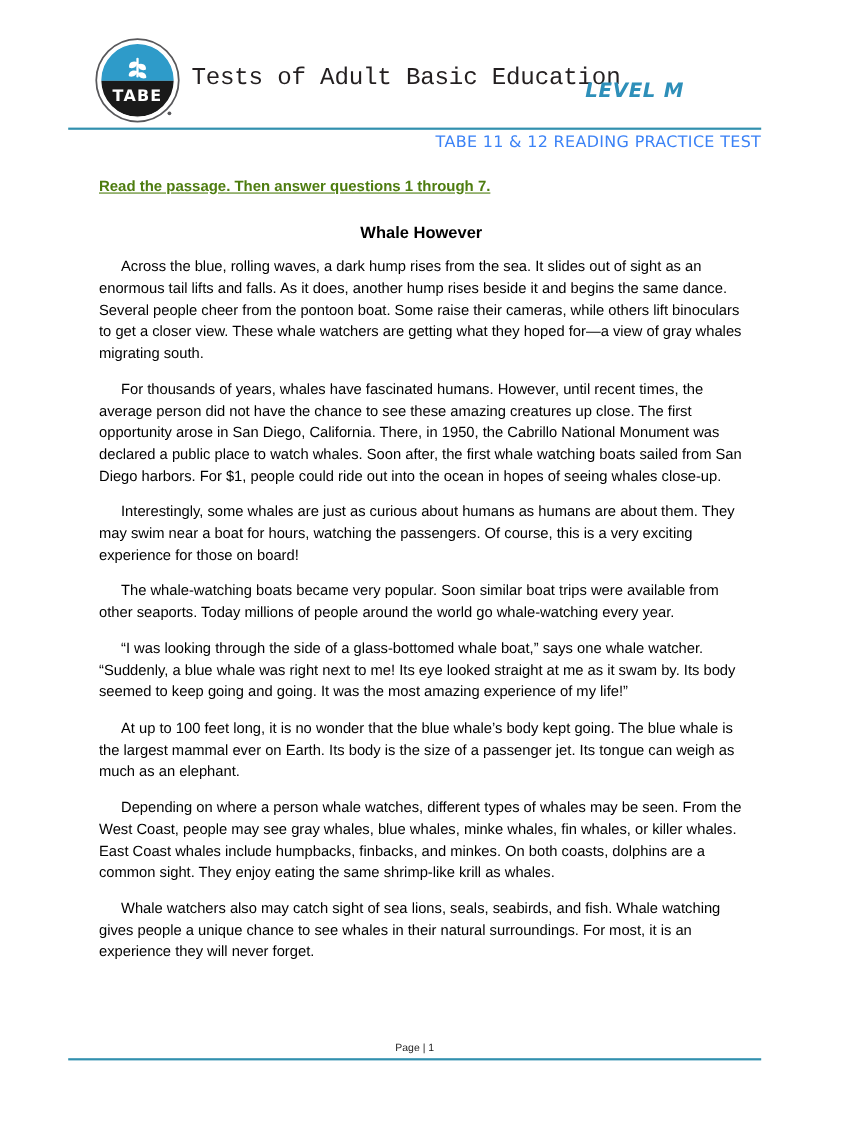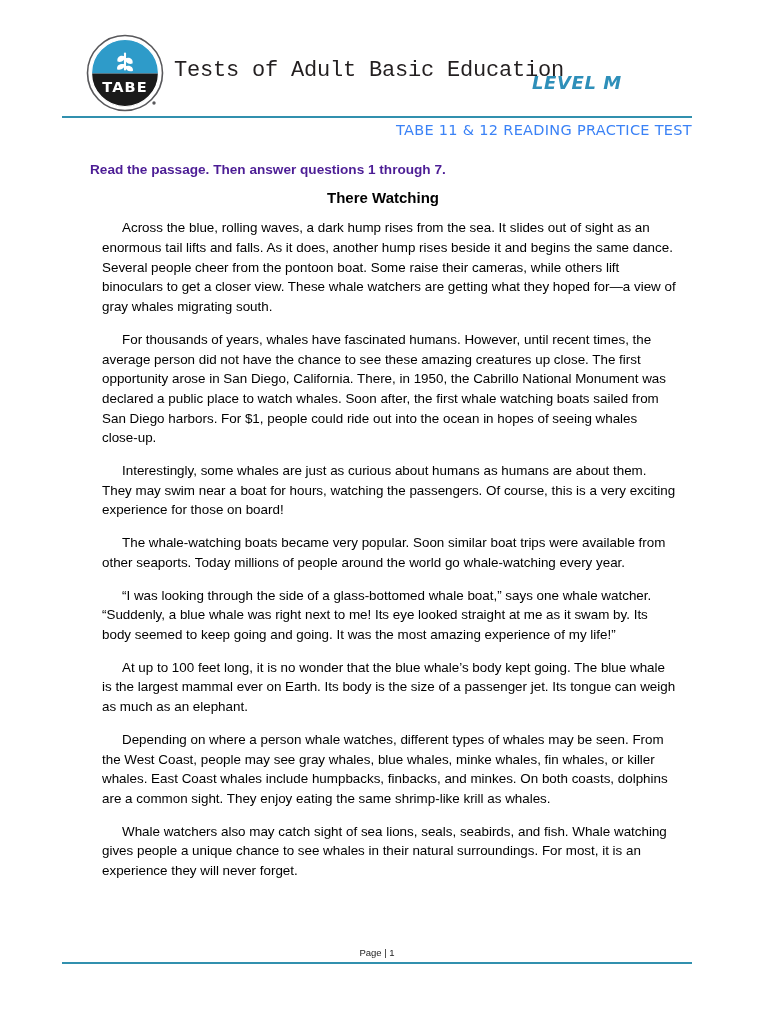--- a/index.html
+++ b/index.html
@@ -99,36 +99,37 @@
     position: absolute;
     left: 90px;
     top: 161px;
     width: 586px;
   }
 
   .instruction {
     font-size: 13.6px;
     font-weight: bold;
     line-height: 1.35;
-    margin: 0 0 10px 0;
-    color: #4c1d95;
+    margin: 0 0 24px 0;
+    color: #4d7c0f;
+    text-decoration: underline;
   }
 
   .passage-title {
     font-size: 15px;
     font-weight: bold;
     text-align: center;
     margin: 0 0 12px 0;
     color: #000;
   }
 
   .para {
     font-size: 13.4px;
     line-height: 1.47;
-    margin: 0 0 13px 12px;
+    margin: 0 0 13px 0;
     text-indent: 20px;
     text-align: left;
     color: #000;
   }
 
   
   .footer {
     position: absolute;
     left: 62px;
     top: 948px;
@@ -189,21 +190,21 @@
 
     <div class="header-rule"></div>
 
     <div class="header-subtitle">TABE 11 &amp; 12 READING PRACTICE TEST</div>
   </div>
 
   <div class="content">
 
     <p class="instruction">Read the passage. Then answer questions 1 through 7.</p>
 
-    <h2 class="passage-title">There Watching</h2>
+    <h2 class="passage-title">Whale However</h2>
 
     <p class="para">Across the blue, rolling waves, a dark hump rises from the sea. It slides out of sight as an enormous tail lifts and falls. As it does, another hump rises beside it and begins the same dance. Several people cheer from the pontoon boat. Some raise their cameras, while others lift binoculars to get a closer view. These whale watchers are getting what they hoped for—a view of gray whales migrating south.</p>
     <p class="para">For thousands of years, whales have fascinated humans. However, until recent times, the average person did not have the chance to see these amazing creatures up close. The first opportunity arose in San Diego, California. There, in 1950, the Cabrillo National Monument was declared a public place to watch whales. Soon after, the first whale watching boats sailed from San Diego harbors. For $1, people could ride out into the ocean in hopes of seeing whales close-up.</p>
     <p class="para">Interestingly, some whales are just as curious about humans as humans are about them. They may swim near a boat for hours, watching the passengers. Of course, this is a very exciting experience for those on board!</p>
     <p class="para">The whale-watching boats became very popular. Soon similar boat trips were available from other seaports. Today millions of people around the world go whale-watching every year.</p>
     <p class="para">“I was looking through the side of a glass-bottomed whale boat,” says one whale watcher. “Suddenly, a blue whale was right next to me! Its eye looked straight at me as it swam by. Its body seemed to keep going and going. It was the most amazing experience of my life!”</p>
     <p class="para">At up to 100 feet long, it is no wonder that the blue whale’s body kept going. The blue whale is the largest mammal ever on Earth. Its body is the size of a passenger jet. Its tongue can weigh as much as an elephant.</p>
     <p class="para">Depending on where a person whale watches, different types of whales may be seen. From the West Coast, people may see gray whales, blue whales, minke whales, fin whales, or killer whales. East Coast whales include humpbacks, finbacks, and minkes. On both coasts, dolphins are a common sight. They enjoy eating the same shrimp-like krill as whales.</p>
     <p class="para">Whale watchers also may catch sight of sea lions, seals, seabirds, and fish. Whale watching gives people a unique chance to see whales in their natural surroundings. For most, it is an experience they will never forget.</p>
   </div>

